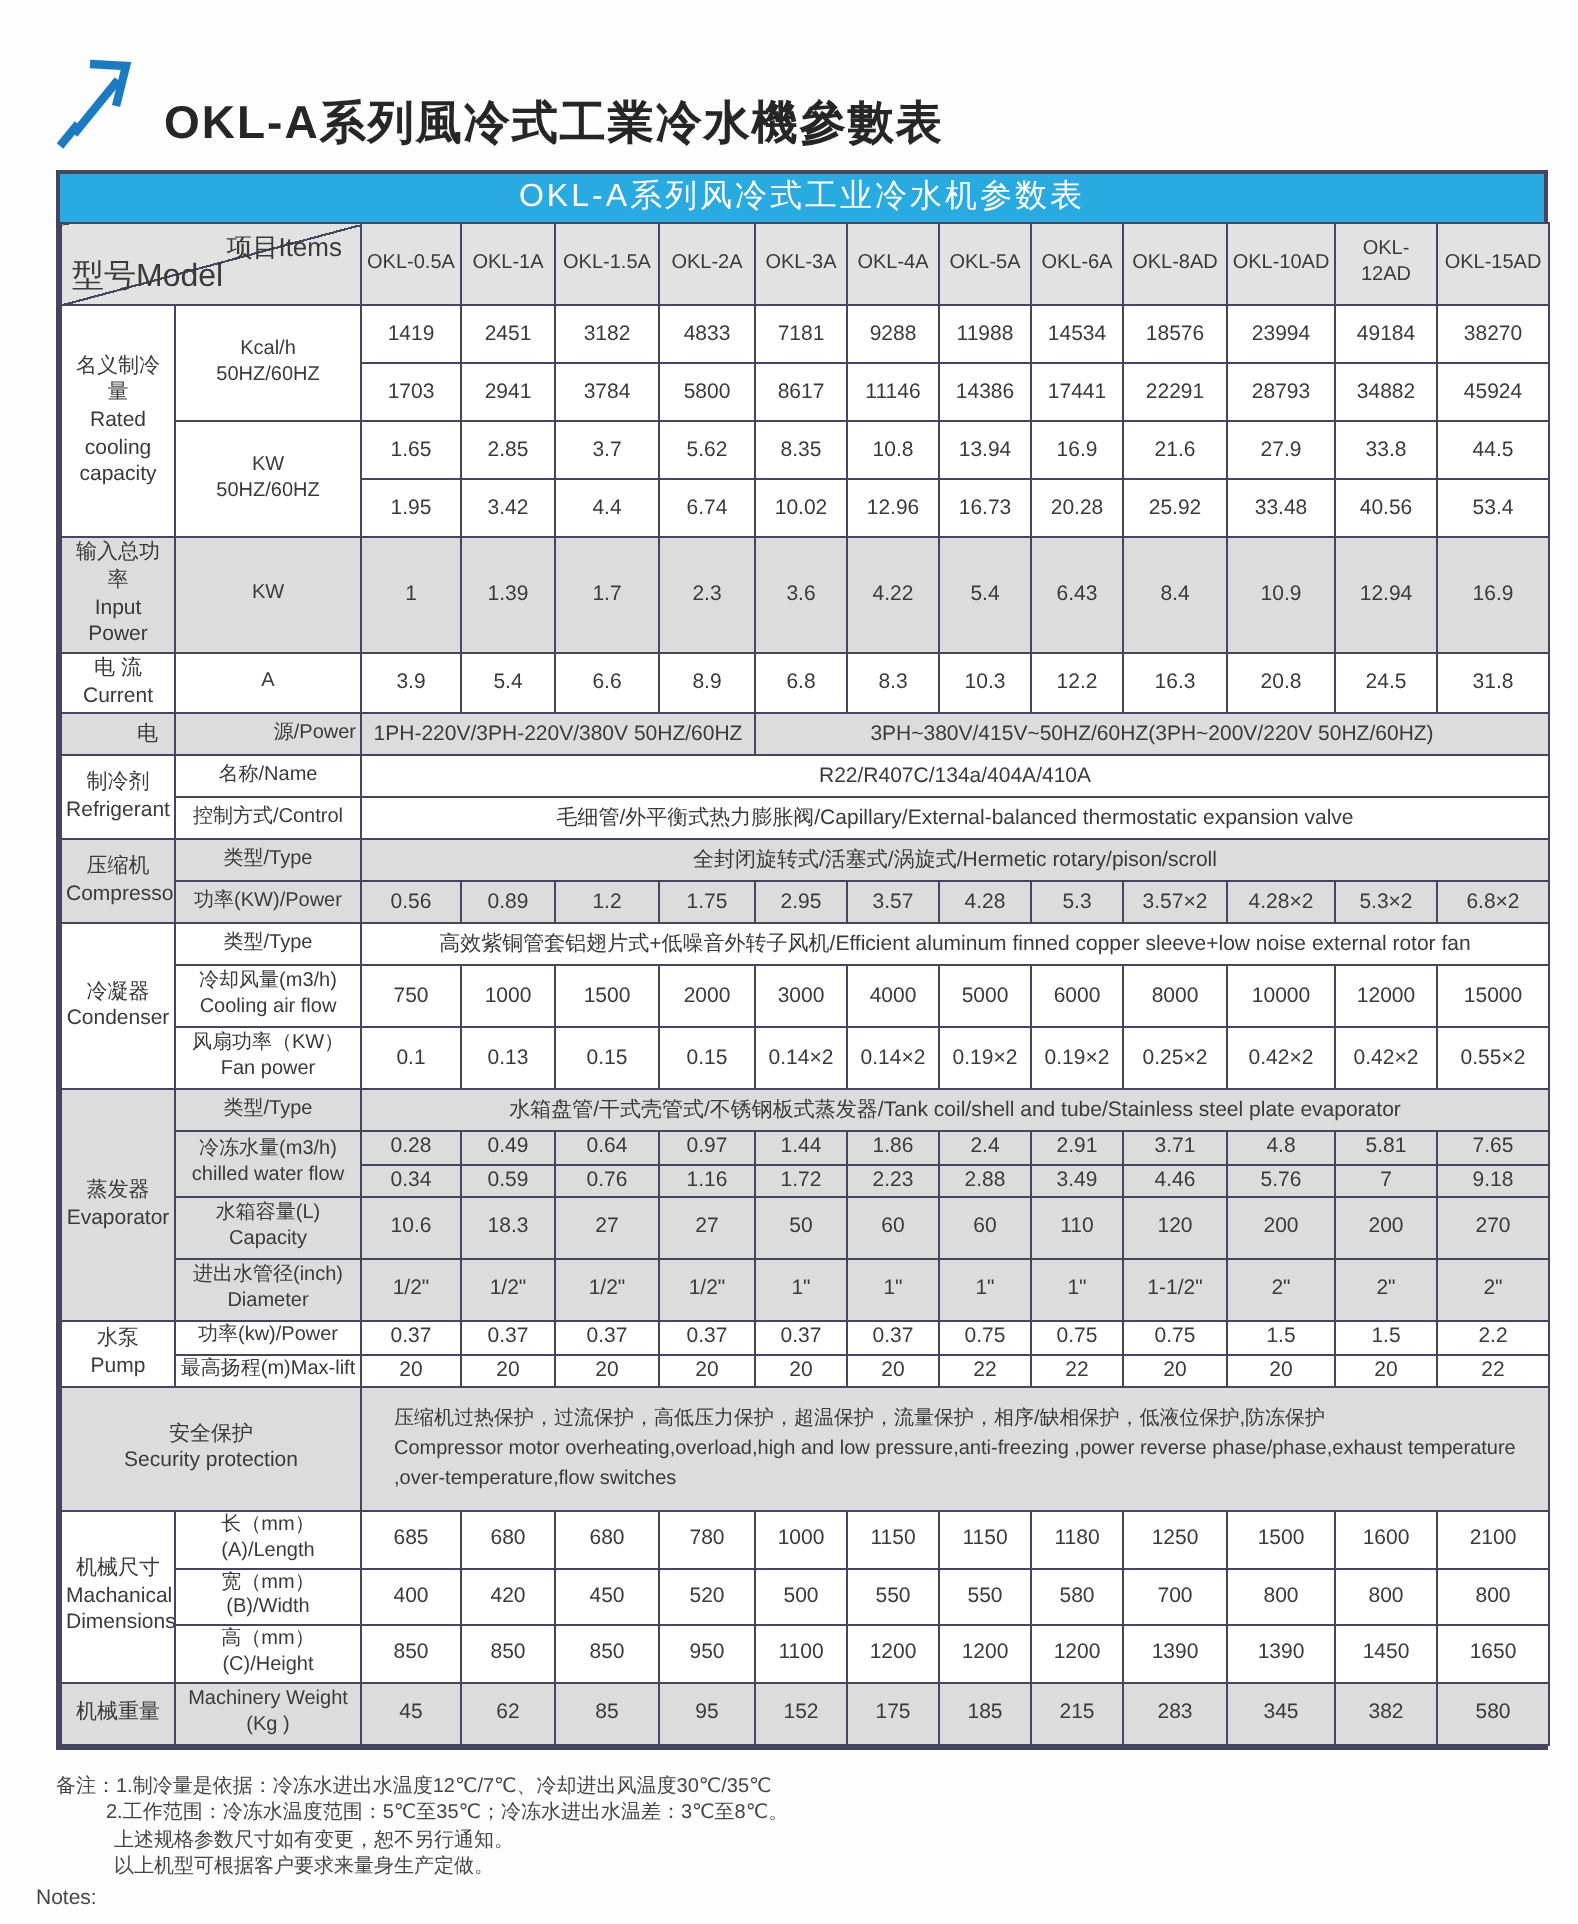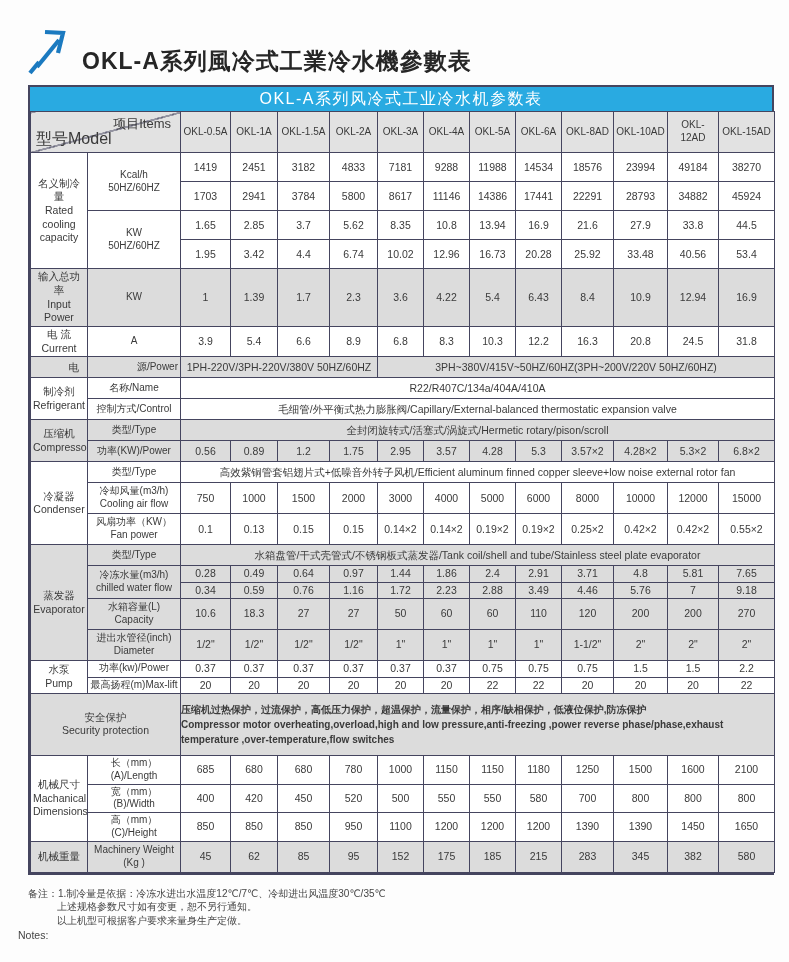--- a/index.html
+++ b/index.html
@@ -39,21 +39,21 @@
   .h-t td{height:29px;}
   .h-m td{height:21px;}
   .h-s td{height:16px;}
   .h-x td{height:31px;}
   .h-sec td{height:62px;}
   td.glabel{font-size:10.5px; line-height:1.3;}
   td.slabel{font-size:10px;}
   td.val{font-size:10.5px;}
   td.er{text-align:right; padding-right:8px; font-size:10.5px;}
   td.el{text-align:right; padding-left:12px; font-size:10px;}
-  td.sec{text-align:left; padding:4px 0; font-size:10px; line-height:1.5;font-weight:bold;}
+  td.sec{text-align:left; padding:4px 16px; font-size:10px; line-height:1.5;}
 
   .corner{position:relative;
     background:
       linear-gradient(to bottom right, transparent 49.3%, var(--border) 49.3%, var(--border) 50.7%, transparent 50.7%),
       var(--headfill);
   }
   .corner-model{position:absolute; left:5px; bottom:3px; font-size:16px;}
   .corner-items{position:absolute; right:9px; top:4px; font-size:13px;}
 
   
@@ -467,20 +467,21 @@
             <td class="val">382</td>
             <td class="val">580</td>
           </tr>
         </tbody>
     </table>
   </section>
 
   <section class="notes">
     <div class="notes-zh">
         <div class="note-line ind0">备注：1.制冷量是依据：冷冻水进出水温度12℃/7℃、冷却进出风温度30℃/35℃</div>
+        <div class="note-line ind1">2.工作范围：冷冻水温度范围：5℃至35℃；冷冻水进出水温差：3℃至8℃。</div>
         <div class="note-line ind2">上述规格参数尺寸如有变更，恕不另行通知。</div>
         <div class="note-line ind2">以上机型可根据客户要求来量身生产定做。</div>
       </div>
     <div class="notes-en">
         <div class="note-line ind0">Notes:</div>
       </div>
   </section>
 
 </div>
 

